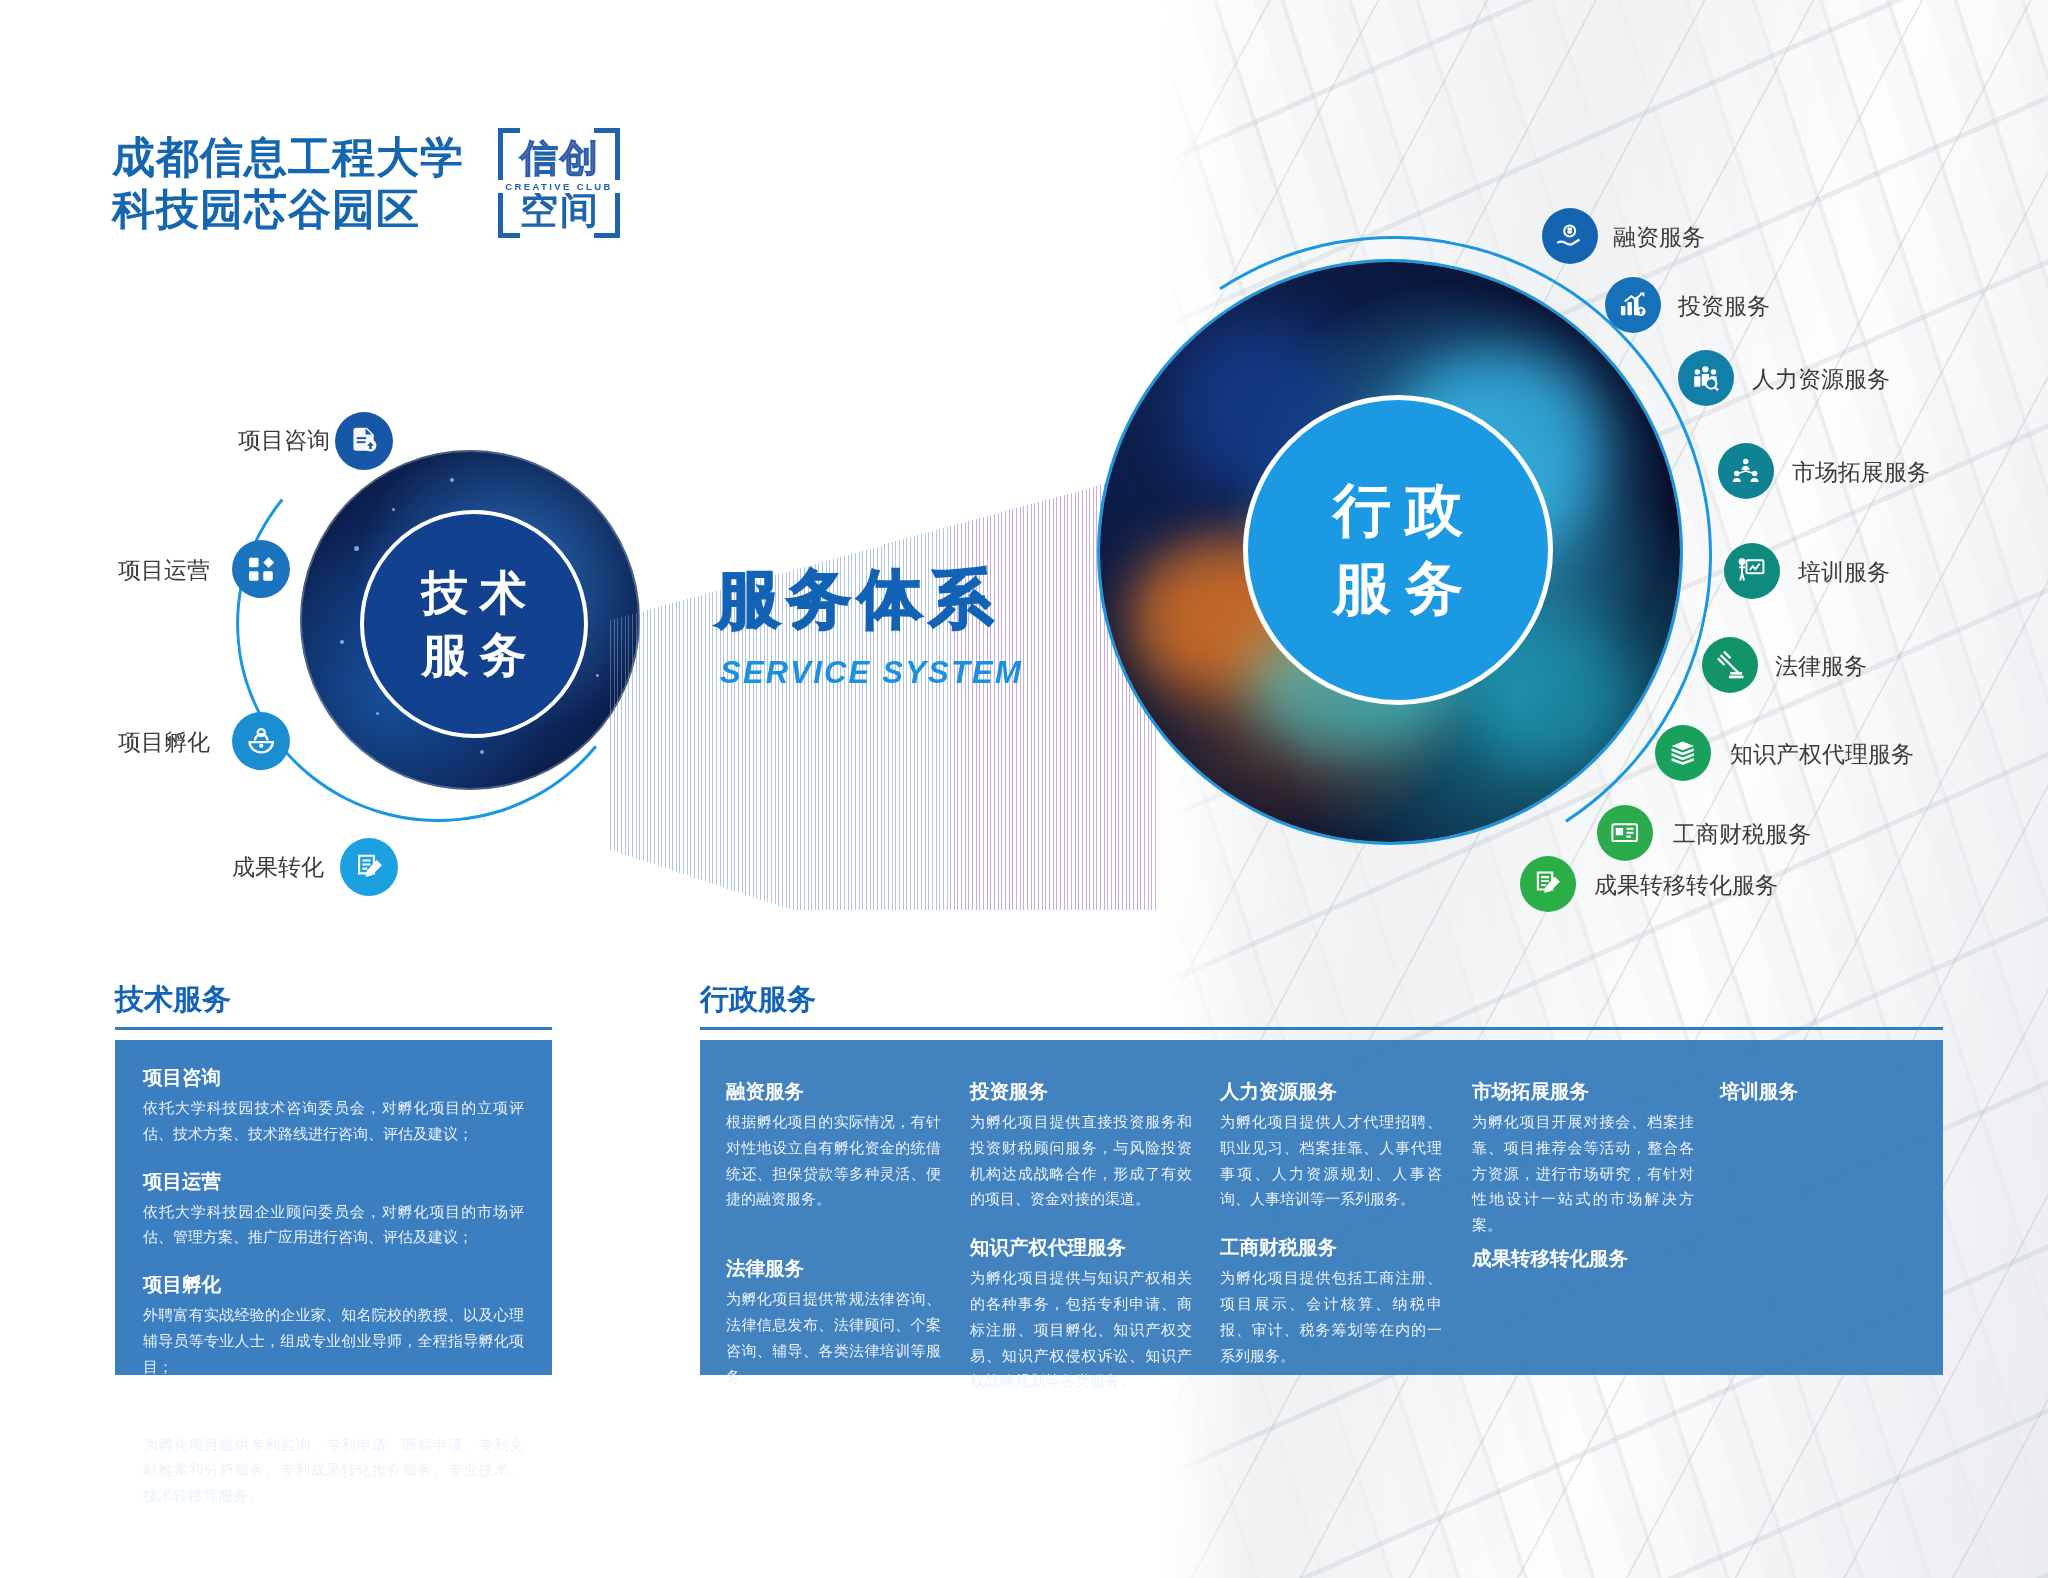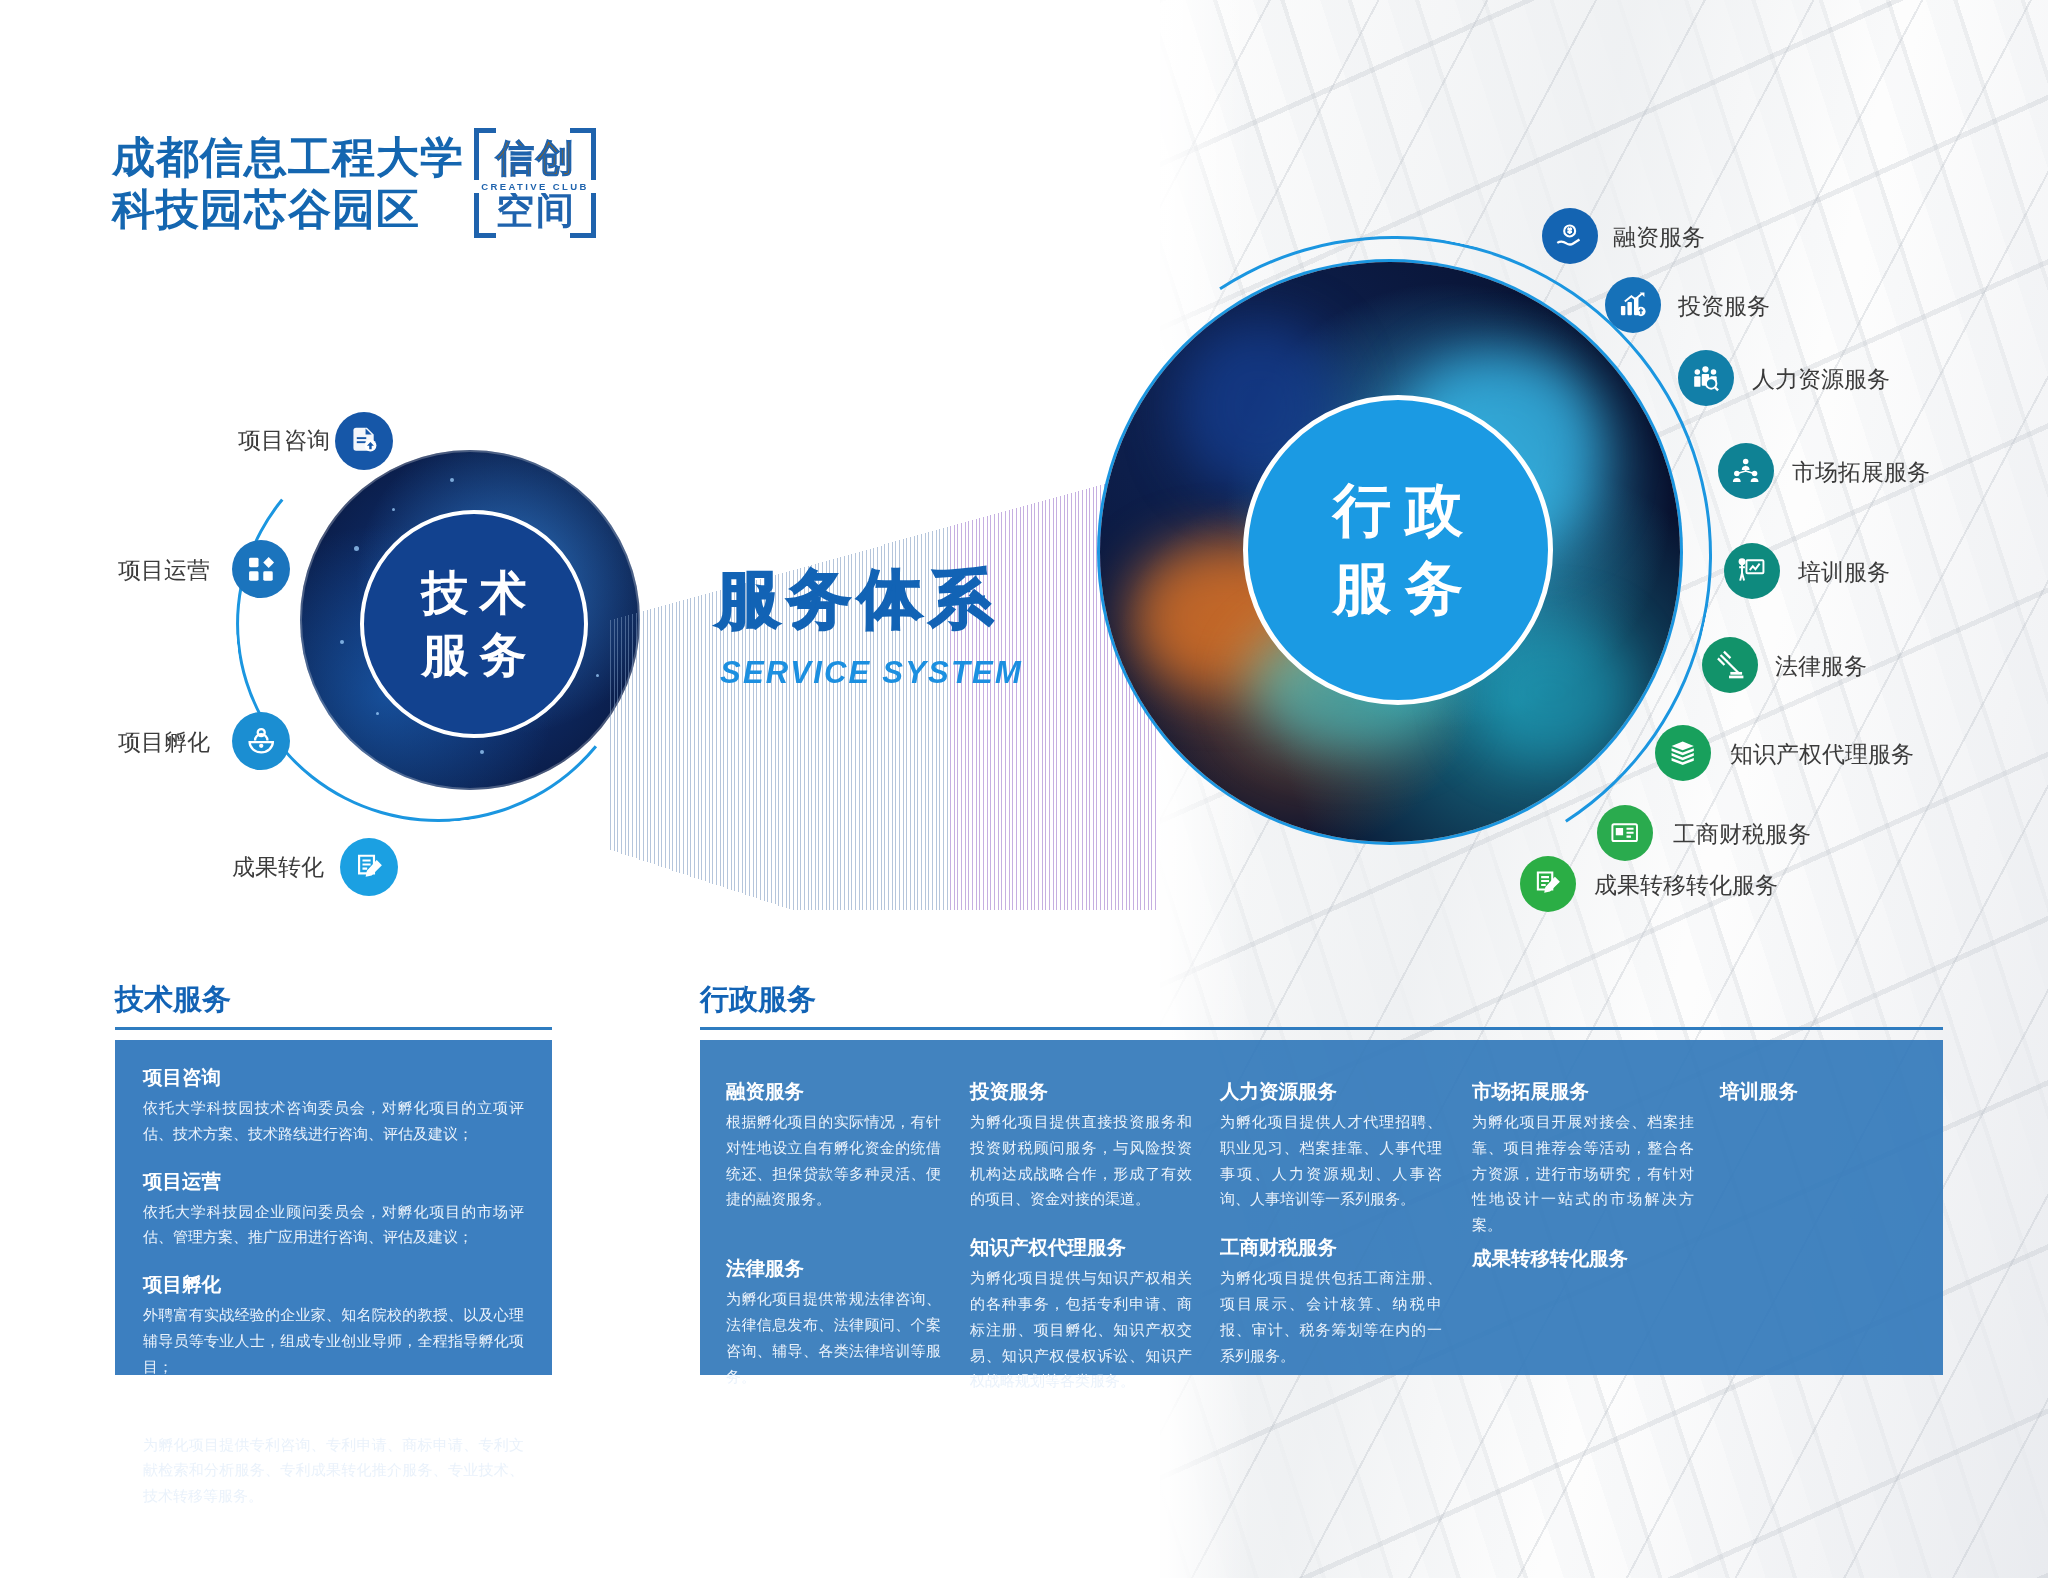--- a/index.html
+++ b/index.html
@@ -18,29 +18,29 @@
   }
   #bg-photo:after{content:"";position:absolute;inset:0;
     background:
       repeating-linear-gradient(118deg, rgba(180,186,194,.30) 0px, rgba(180,186,194,.30) 2px, rgba(0,0,0,0) 2px, rgba(0,0,0,0) 96px),
       repeating-linear-gradient(-24deg, rgba(168,175,184,.22) 0px, rgba(168,175,184,.22) 5px, rgba(0,0,0,0) 5px, rgba(0,0,0,0) 150px);
   }
   #bg-fade{position:absolute;left:1100px;top:0;width:150px;height:1578px;
     background:linear-gradient(90deg,#fff 0%,rgba(255,255,255,.92) 45%,rgba(255,255,255,0) 100%);}
 
   
-  #logo{position:absolute;left:112px;top:128px;display:flex;align-items:center;gap:10px;}
+  #logo{position:absolute;left:112px;top:128px;display:flex;align-items:center;gap:34px;}
   .logo-text{line-height:1.22;}
   .logo-text div{font-size:43px;font-weight:bold;color:#1466b0;letter-spacing:1px;
     font-family:"DejaVu Sans","Liberation Sans",sans-serif;}
   #logo-badge{position:relative;width:122px;height:110px;}
   #logo-badge .frame{position:absolute;inset:0;border:5px solid #1f63ad;}
   #logo-badge .notch-t{position:absolute;left:22px;top:-5px;width:74px;height:18px;background:#fff;}
   #logo-badge .notch-b{position:absolute;left:22px;bottom:-5px;width:74px;height:18px;background:#fff;}
-  #logo-badge .l1{position:absolute;left:6px;top:5px;width:112px;font-size:38px;font-weight:bold;color:#a16207;
+  #logo-badge .l1{position:absolute;left:6px;top:5px;width:112px;font-size:38px;font-weight:bold;color:#ec4899;
     text-align:center;letter-spacing:2px;font-family:Liberation Mono, monospace;
     -webkit-text-stroke:1px #1f63ad;}
   #logo-badge .l2{position:absolute;left:6px;bottom:2px;width:112px;font-size:38px;font-weight:bold;color:#1f63ad;
     text-align:center;letter-spacing:2px;font-family:"DejaVu Sans",sans-serif;}
   #logo-badge .en{position:absolute;left:0;top:52px;width:122px;text-align:center;font-size:9.5px;
     font-weight:bold;letter-spacing:2.4px;color:#1f63ad;background:#fff;padding:1px 0;z-index:3;}
 
   
   #tech-circle{position:absolute;left:300px;top:450px;width:340px;height:340px;border-radius:50%;
     background:

